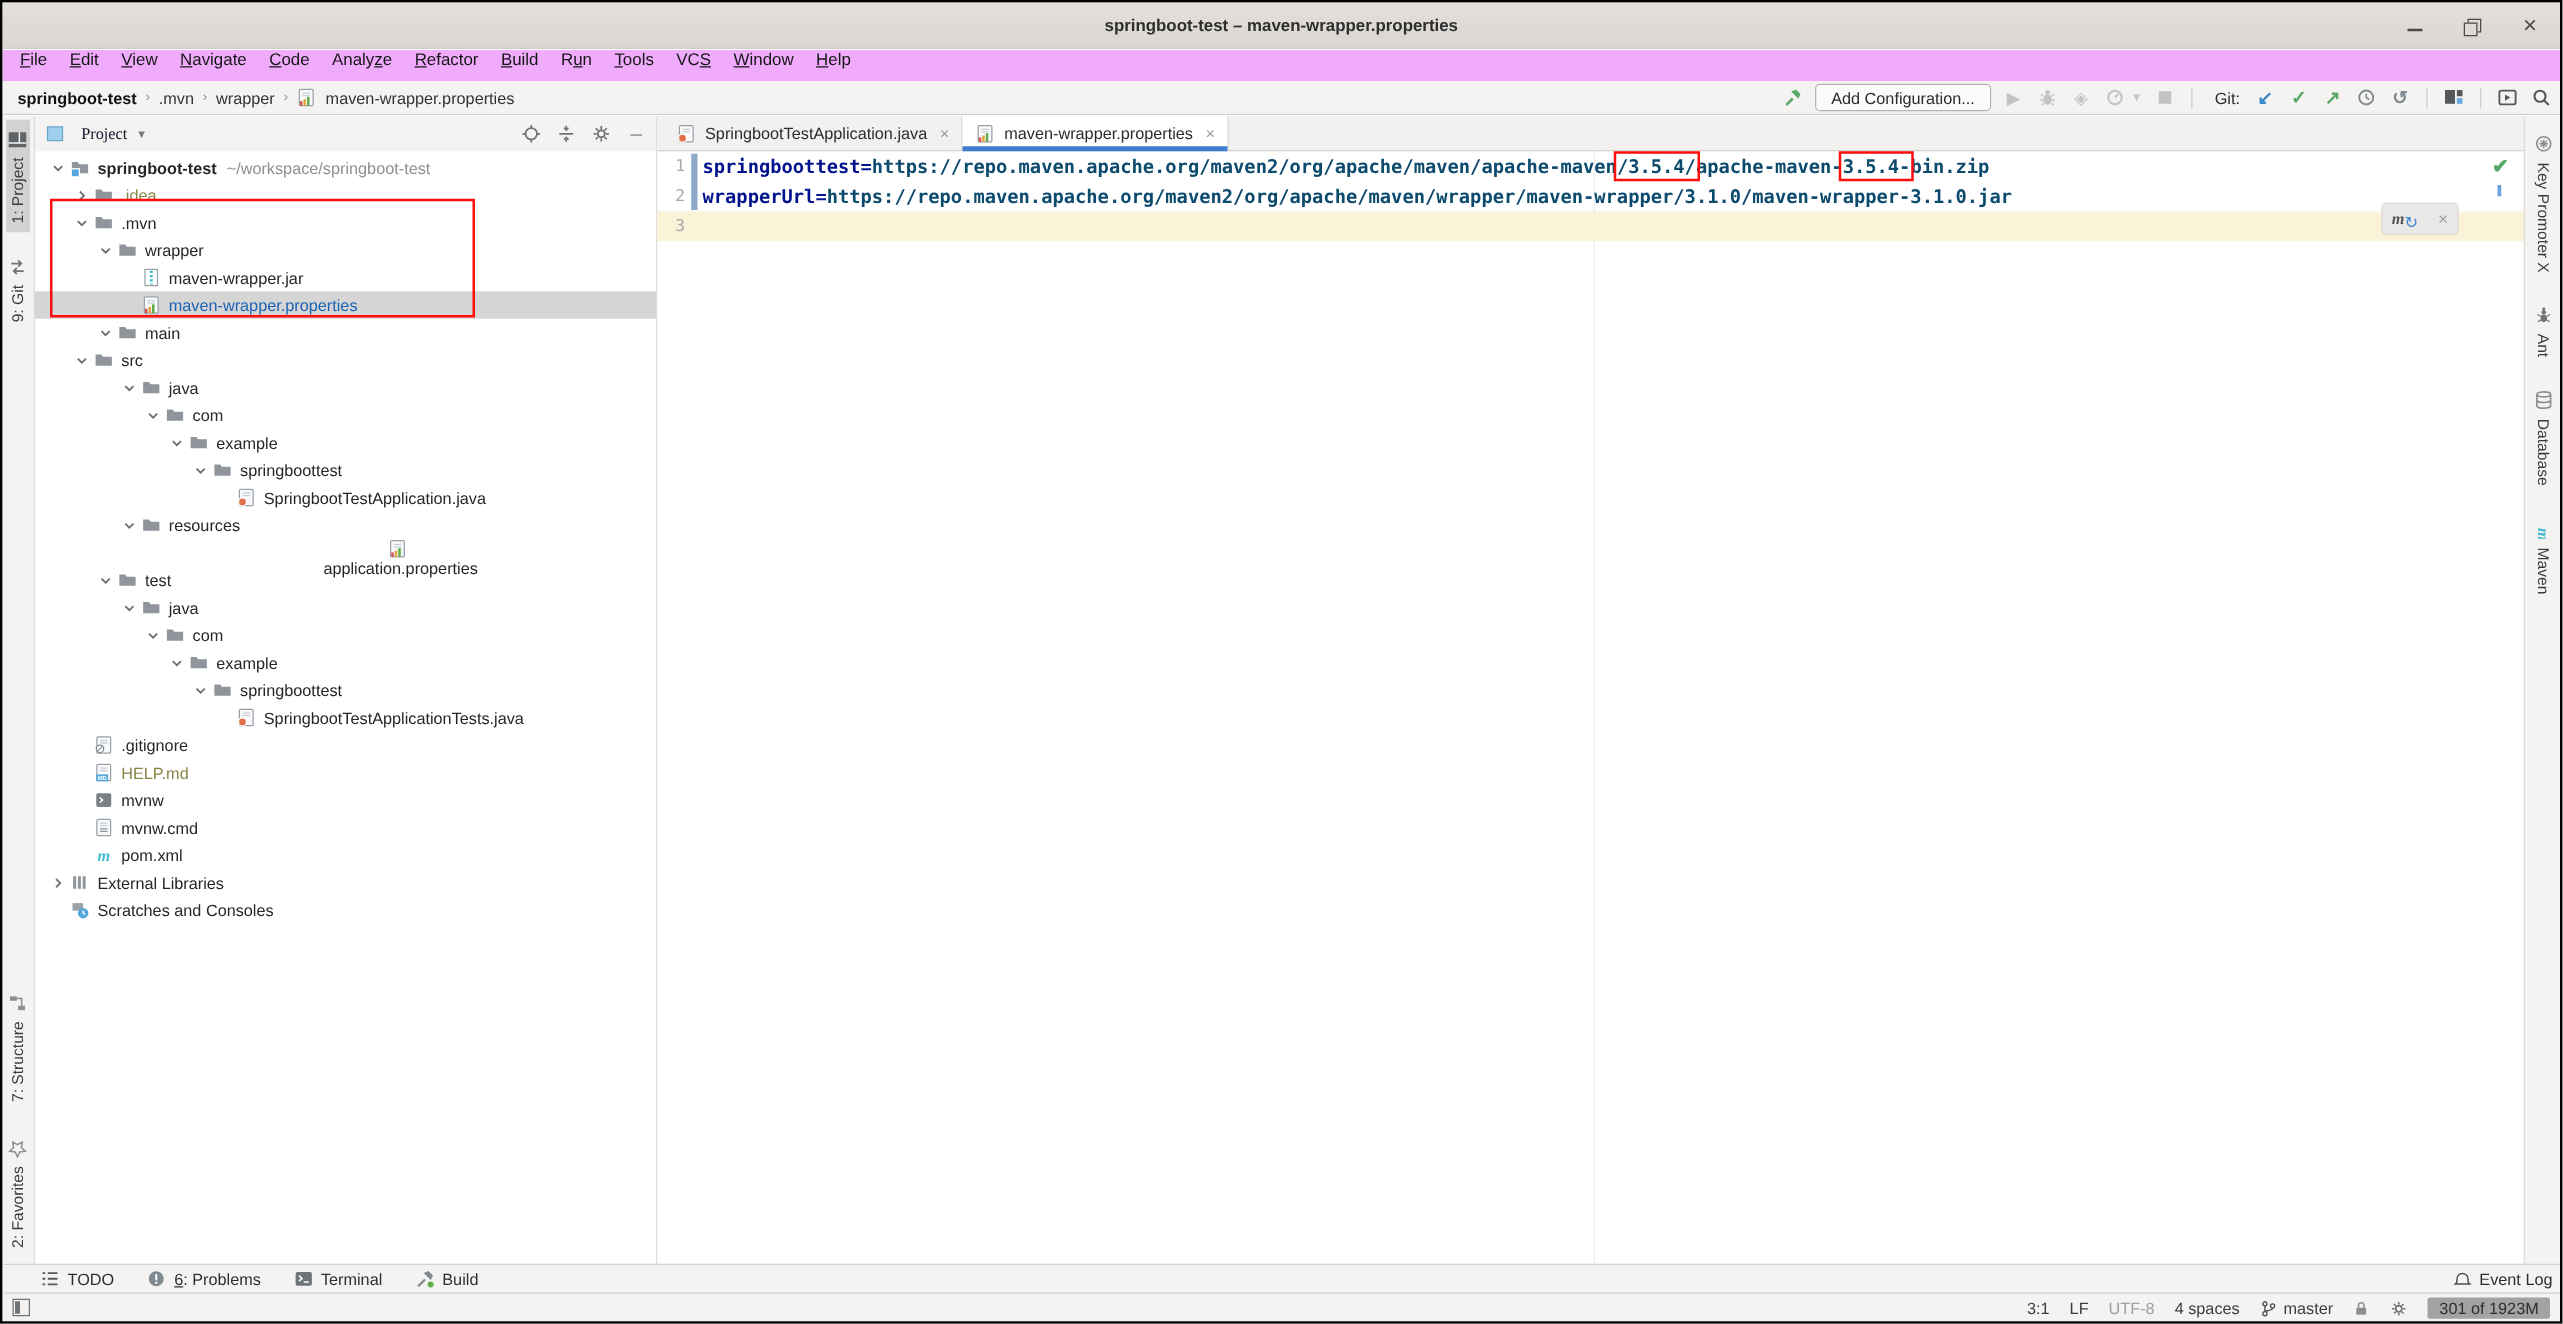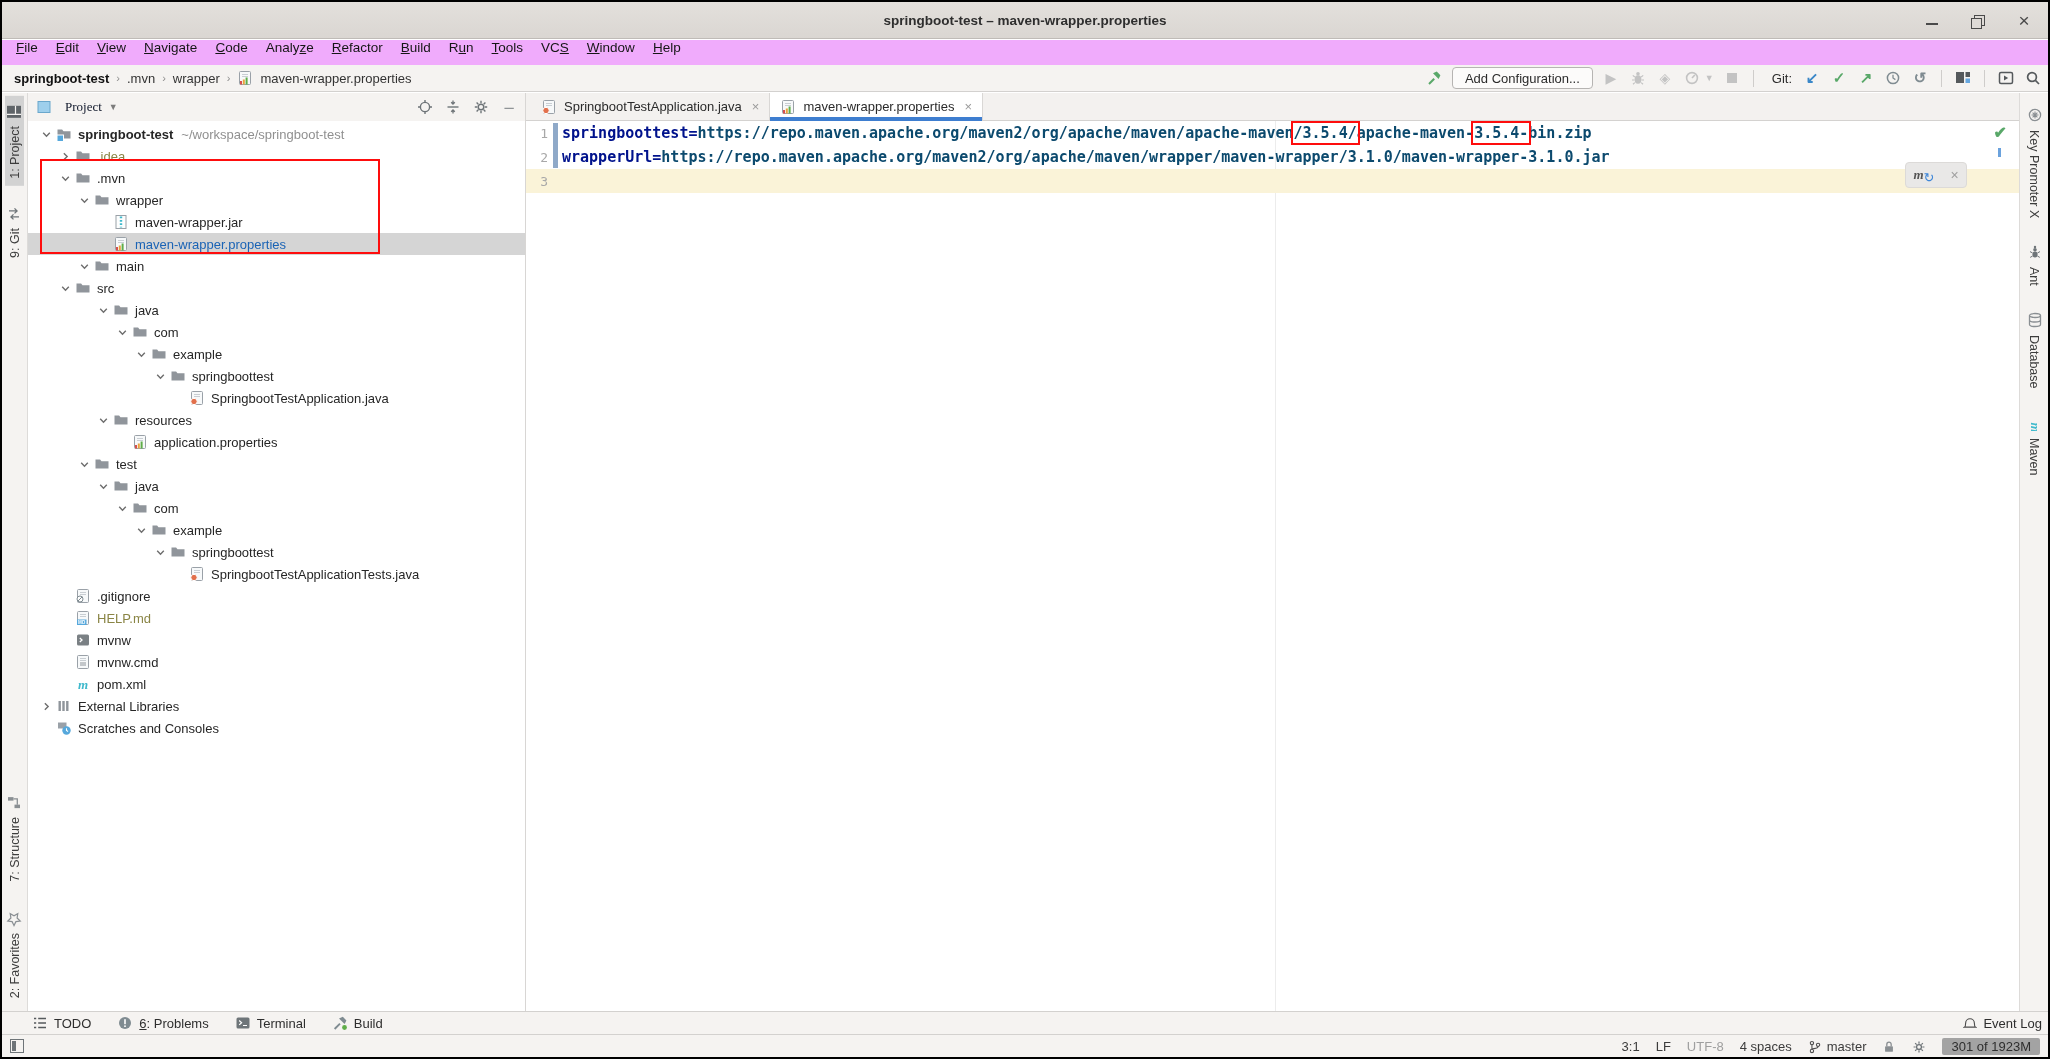--- a/index.html
+++ b/index.html
@@ -473,21 +473,21 @@
               <polyline points="2,3.5 5,6.5 8,3.5" fill="none" stroke="#6e6e6e" stroke-width="1.3"></polyline>
             </svg>
           </span>
           <span class="t-icon">
             <svg width="16" height="16" viewBox="0 0 16 16">
               <path d="M1.5 3.5h4.6l1.4 1.8h7v7.2h-13z" fill="#90959b"></path>
             </svg>
           </span>
           <span class="t-label">resources</span>
         </div>
-        <div class="tree-row" style="padding-left: 88px;">
+        <div class="tree-row" style="padding-left: 88px; flex-direction: column;">
           <span class="t-arrow"></span>
           <span class="t-icon">
             <svg width="16" height="16" viewBox="0 0 16 16">
               <rect x="2.5" y="1.5" width="11" height="13" rx="1" fill="#f7f9fa" stroke="#9aa1a8"></rect>
               <path d="M5 4.5h6M5 6.5h6" stroke="#c9ced3" stroke-width="1"></path>
               <rect x="3" y="11" width="2" height="3.5" fill="#d64f4f"></rect>
               <rect x="5.8" y="9.5" width="2" height="5" fill="#e8a33d"></rect>
               <rect x="8.6" y="7.5" width="2" height="7" fill="#5fad49"></rect>
             </svg>
           </span>

